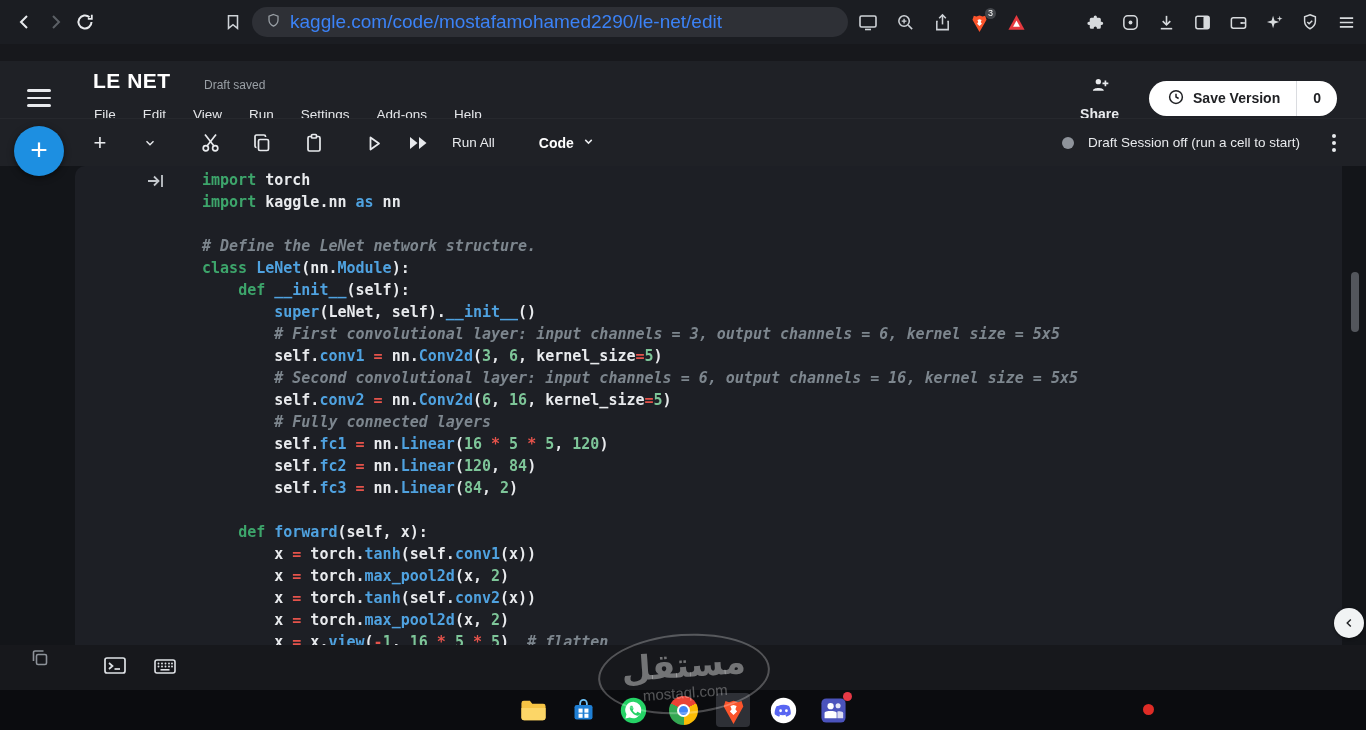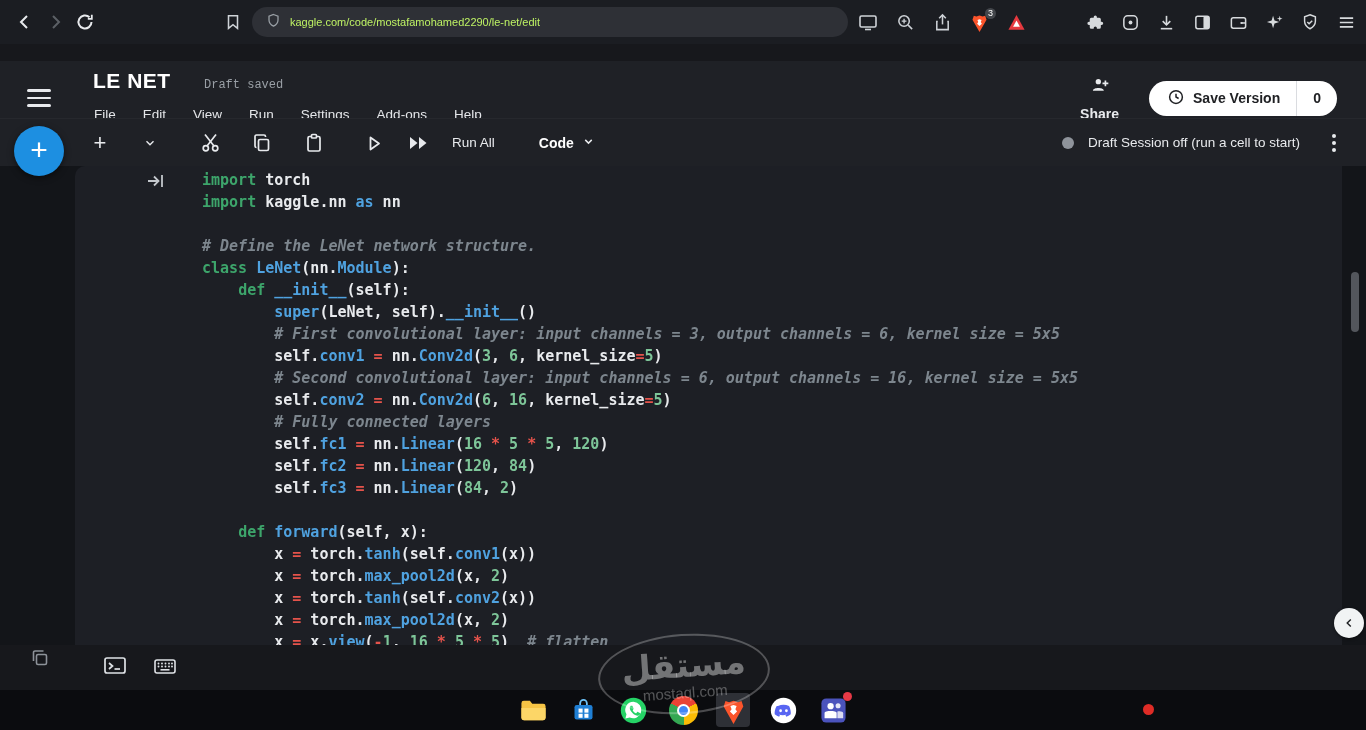--- a/index.html
+++ b/index.html
@@ -8,33 +8,33 @@
     font-family:"Liberation Sans",sans-serif;color:#e8eaed;}
 
   
   .browser-bar{position:absolute;top:0;left:0;right:0;height:44px;background:#1b1d22;
     display:flex;align-items:center;}
   .nav-btn{width:30px;height:30px;display:flex;align-items:center;justify-content:center;border-radius:50%;}
   .nav-btn svg{display:block;}
   .bk{position:absolute;left:218px;}
   .urlbar{position:absolute;left:252px;width:596px;height:30px;top:7px;background:#2e3036;
     border-radius:15px;display:flex;align-items:center;padding:0 14px;gap:9px;}
-  .url-text{font-size:11px;color:#bef264;white-space:nowrap;overflow:hidden;}
+  .url-text{font-size:19px;color:#3b82f6;white-space:nowrap;overflow:hidden;}
   .tb-group-a{position:absolute;left:856px;top:0;height:44px;display:flex;align-items:center;gap:13px;}
   .tb-group-b{position:absolute;right:8px;top:0;height:44px;display:flex;align-items:center;gap:12px;}
   .tb-ic{width:24px;height:24px;display:flex;align-items:center;justify-content:center;position:relative;}
   .shield-badge{position:absolute;top:-2px;right:-5px;background:#43464b;color:#fff;font-size:9px;
     line-height:11px;padding:0 3px;border-radius:6px;}
 
   
   .k-header{position:absolute;top:44px;left:0;right:0;height:74px;background:#1f2126;margin-top:17px;}
   .burger{position:absolute;left:27px;top:28px;width:24px;cursor:pointer;}
   .burger div{height:2.5px;background:#e8eaed;border-radius:2px;margin-bottom:5px;}
   .nb-title{position:absolute;left:93px;top:8px;font-size:21px;font-weight:bold;color:#fff;letter-spacing:.5px;}
-  .draft{position:absolute;left:204px;top:17px;font-size:12px;color:#9aa0a6;font-family:Liberation Mono, monospace;}
+  .draft{position:absolute;left:204px;top:17px;font-size:12px;color:#9aa0a6;}
   .menus{position:absolute;left:94px;top:46px;display:flex;gap:27px;font-size:13.5px;color:#e4e6e9;}
   .menu-item{cursor:pointer;}
   .hdr-right{position:absolute;right:29px;top:18px;height:38px;display:flex;align-items:center;gap:20px;}
   .share-btn{display:flex;align-items:center;gap:8px;font-size:14px;font-weight:bold;color:#e8eaed;
     padding:6px 10px;border-radius:18px;flex-direction:column;}
   .save-pill{display:flex;align-items:center;background:#fff;border-radius:19px;height:35px;overflow:hidden;}
   .save-main{display:flex;align-items:center;gap:8px;padding:0 16px 0 18px;font-size:14px;font-weight:bold;color:#202124;}
   .save-div{width:1px;height:100%;background:#dadce0;}
   .save-count{padding:0 16px;font-size:14px;font-weight:bold;color:#202124;}
 

